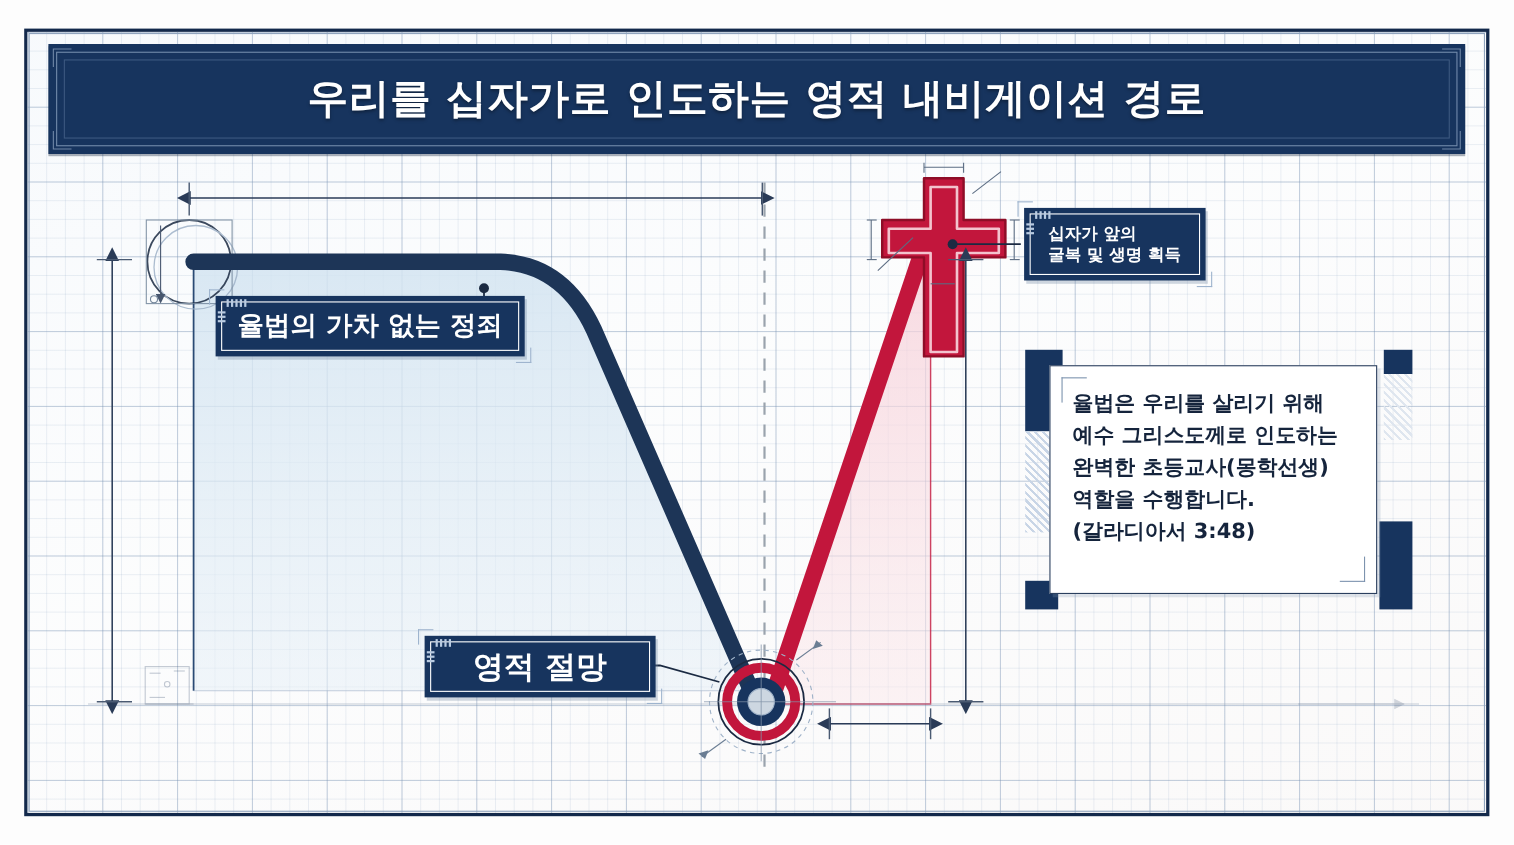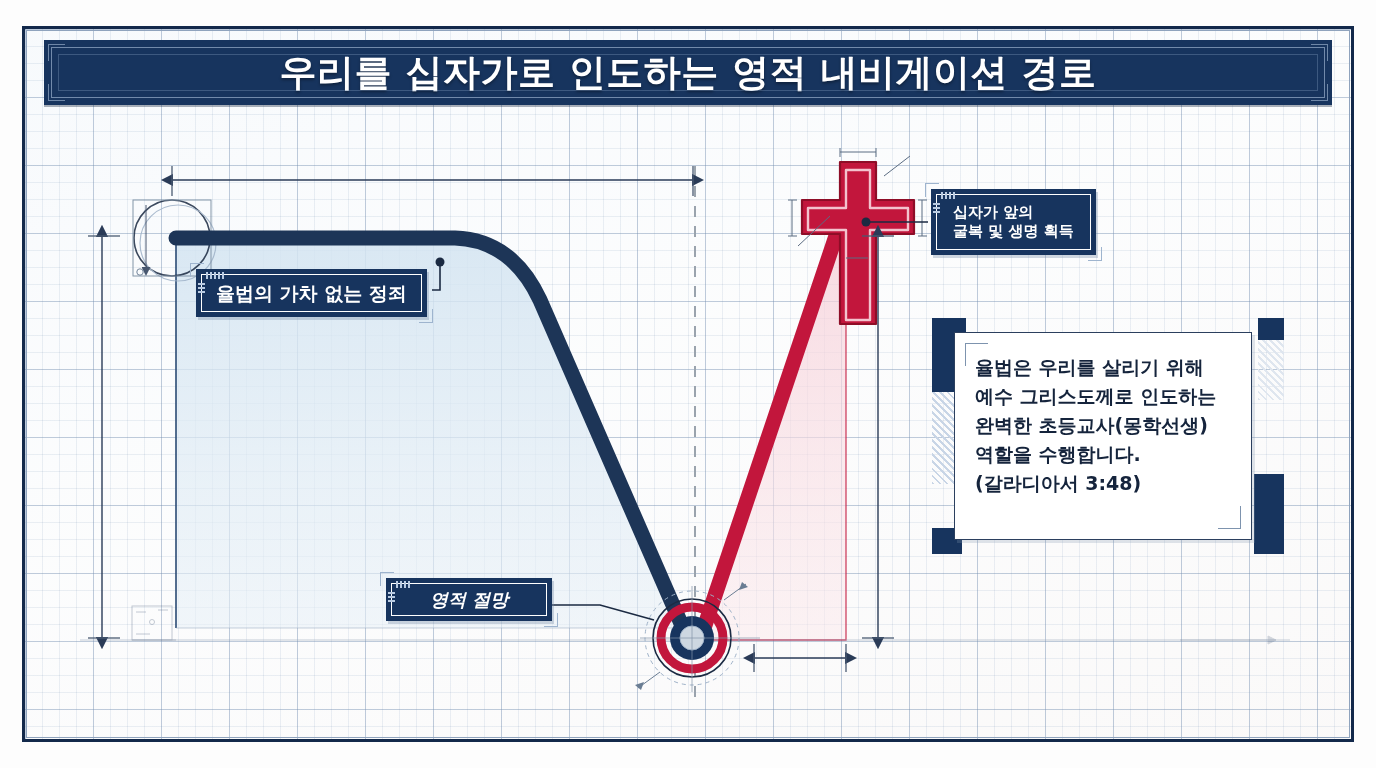--- a/index.html
+++ b/index.html
@@ -35,21 +35,21 @@
       linear-gradient(to bottom, rgba(120,145,178,.38) 1px, transparent 1px);
     background-size:68px 68px;
   }
   .paper-tint{
     position:absolute;left:25px;top:29px;width:1326px;height:710px;
     background:linear-gradient(160deg,rgba(244,248,252,.55),rgba(255,255,255,.2) 45%,rgba(250,246,244,.45));
   }
 
   
   .title-banner{
-    position:absolute;left:44px;top:40px;width:1288px;height:65px;
+    position:absolute;left:44px;top:40px;width:1288px;height:100px;
     background:#17345e;box-shadow:0 2px 0 rgba(12,28,54,.35);
   }
   .title-banner::before{
     content:"";position:absolute;left:7px;top:7px;right:7px;bottom:7px;
     border:1px solid rgba(190,210,235,.55);
   }
   .title-banner::after{
     content:"";position:absolute;left:14px;top:14px;right:14px;bottom:14px;
     border:1px solid rgba(150,175,210,.30);
   }
@@ -80,23 +80,23 @@
   }
   .chip .chip-txt{
     position:relative;display:block;padding:12px 20px;
     text-align:center;line-height:1.28;white-space:pre-line;
   }
   .tickrow{position:absolute;display:flex;gap:2px;}
   .tickrow i{display:block;width:2px;height:7px;background:#b9cbe2;}
   .tickcol{position:absolute;display:flex;flex-direction:column;gap:2px;}
   .tickcol i{display:block;width:7px;height:2px;background:#b9cbe2;}
 
-  #chip-law{left:196px;top:269px;font-size:19px;}
+  #chip-law{left:196px;top:269px;font-size:24px;}
   #chip-cross{left:931px;top:189px;font-size:15px;}
-  #chip-despair{left:386px;top:578px;font-size:18px;font-style:italic;}
+  #chip-despair{left:386px;top:578px;font-size:28px;}
 
   .chip-corner{position:absolute;width:13px;height:13px;border:1.5px solid #9eb4ce;}
   .cc-tl{left:-6px;top:-6px;border-right:0;border-bottom:0;}
   .cc-br{right:-6px;bottom:-6px;border-left:0;border-top:0;}
 
   
   .subcap{
     position:absolute;left:384px;top:634px;width:240px;
     color:#1b2a42;font-size:16.5px;font-weight:bold;line-height:1.5;
     text-align:center;white-space:pre-line;

